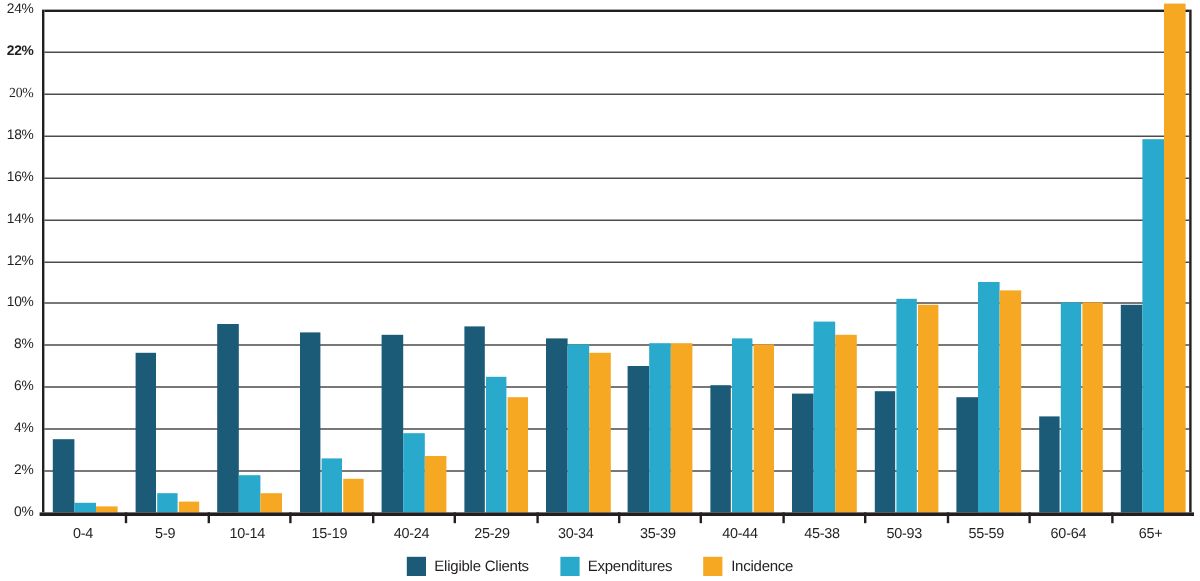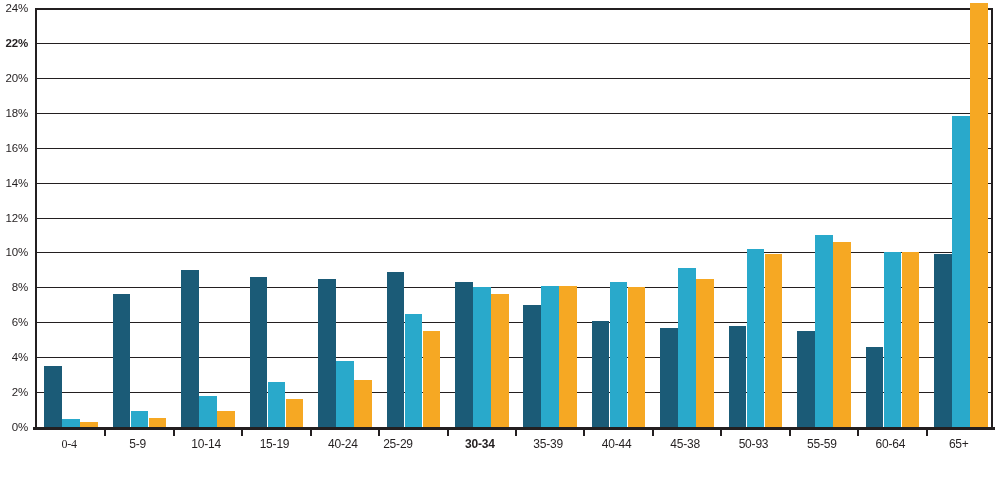--- a/index.html
+++ b/index.html
@@ -155,21 +155,21 @@
       <div class="y-tick-label" style="top: 427px;">0%</div>
       <div class="y-tick-label" style="top: 392.083px;">2%</div>
       <div class="y-tick-label" style="top: 357.167px;">4%</div>
       <div class="y-tick-label" style="top: 322.25px;">6%</div>
       <div class="y-tick-label" style="top: 287.333px;">8%</div>
       <div class="y-tick-label" style="top: 252.417px;">10%</div>
       <div class="y-tick-label" style="top: 217.5px;">12%</div>
       <div class="y-tick-label" style="top: 182.583px;">14%</div>
       <div class="y-tick-label" style="top: 147.667px;">16%</div>
       <div class="y-tick-label" style="top: 112.75px;">18%</div>
-      <div class="y-tick-label" style="top: 77.8333px;">20%</div>
+      <div class="y-tick-label" style="top: 77.8333px; font-family: Liberation Serif, serif;">20%</div>
       <div class="y-tick-label" style="top: 42.9167px; font-weight: bold;">22%</div>
       <div class="y-tick-label" style="top: 8px;">24%</div>
     </div>
 
   <div id="plot-area">
     <div id="grid-layer">
         <div class="gridline" style="top: 384.083px;"></div>
         <div class="gridline" style="top: 349.167px;"></div>
         <div class="gridline" style="top: 314.25px;"></div>
         <div class="gridline" style="top: 279.333px;"></div>
@@ -265,30 +265,44 @@
           <div class="bar eligible" title="Eligible Clients 65+: 9.9%" style="left: 0px; width: 17.5px; height: 172.838px; background: rgb(27, 91, 119);"></div>
           <div class="bar expend" title="Expenditures 65+: 17.8%" style="left: 18px; width: 17.5px; height: 310.758px; background: rgb(41, 169, 203);"></div>
           <div class="bar incidence" title="Incidence 65+: 24.3%" style="left: 36px; width: 17.5px; height: 424.238px; background: rgb(246, 168, 35);"></div>
         </div>
       </div>
   </div>
 
   <div id="baseline"></div>
 
   <div id="x-axis-labels">
-      <div class="x-tick-label" style="left: 34.2143px; font-family: Liberation Serif, serif;">0-4</div>
+      <div class="x-tick-label" style="left: 34.2143px;">0-4</div>
       <div class="x-tick-label" style="left: 102.643px;">5-9</div>
       <div class="x-tick-label" style="left: 171.071px;">10-14</div>
       <div class="x-tick-label" style="left: 239.5px;">15-19</div>
       <div class="x-tick-label" style="left: 307.929px;">40-24</div>
-      <div class="x-tick-label" style="left: 363px;">25-29</div>
-      <div class="x-tick-label" style="left: 444.786px; font-weight: bold;">30-34</div>
+      <div class="x-tick-label" style="left: 375px;">25-29</div>
+      <div class="x-tick-label" style="left: 444.786px;">30-34</div>
       <div class="x-tick-label" style="left: 513.214px;">35-39</div>
       <div class="x-tick-label" style="left: 581.643px;">40-44</div>
       <div class="x-tick-label" style="left: 650.071px;">45-38</div>
       <div class="x-tick-label" style="left: 718.5px;">50-93</div>
       <div class="x-tick-label" style="left: 786.929px;">55-59</div>
       <div class="x-tick-label" style="left: 855.357px;">60-64</div>
       <div class="x-tick-label" style="left: 923.786px;">65+</div>
     </div>
 
+  <div id="legend">
+      <div class="legend-item">
+        <span class="legend-swatch eligible"></span>
+        <span class="legend-label">Eligible Clients</span>
+      </div>
+      <div class="legend-item">
+        <span class="legend-swatch expend"></span>
+        <span class="legend-label">Expenditures</span>
+      </div>
+      <div class="legend-item">
+        <span class="legend-swatch incidence"></span>
+        <span class="legend-label">Incidence</span>
+      </div>
+    </div>
 
 </div>
 
 </body></html>

